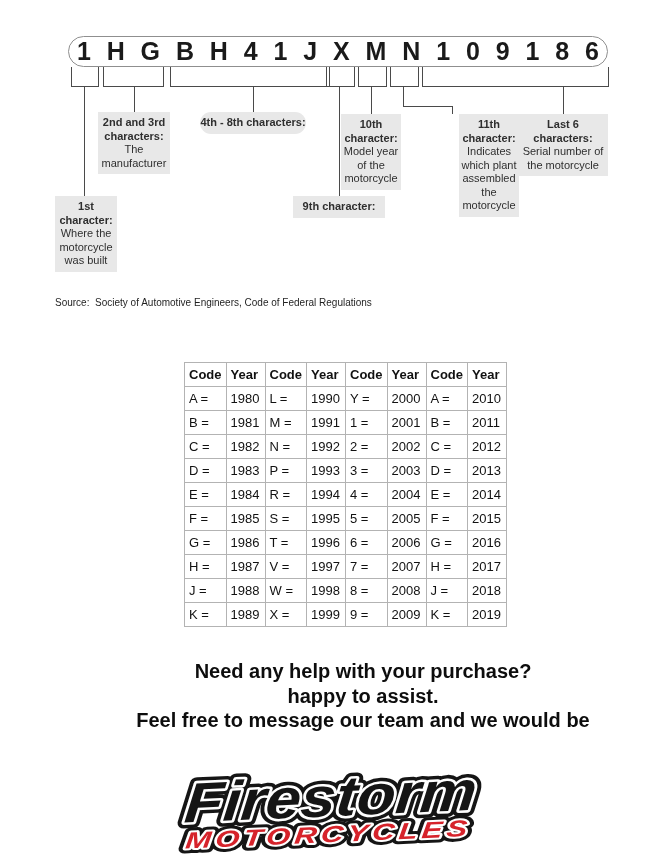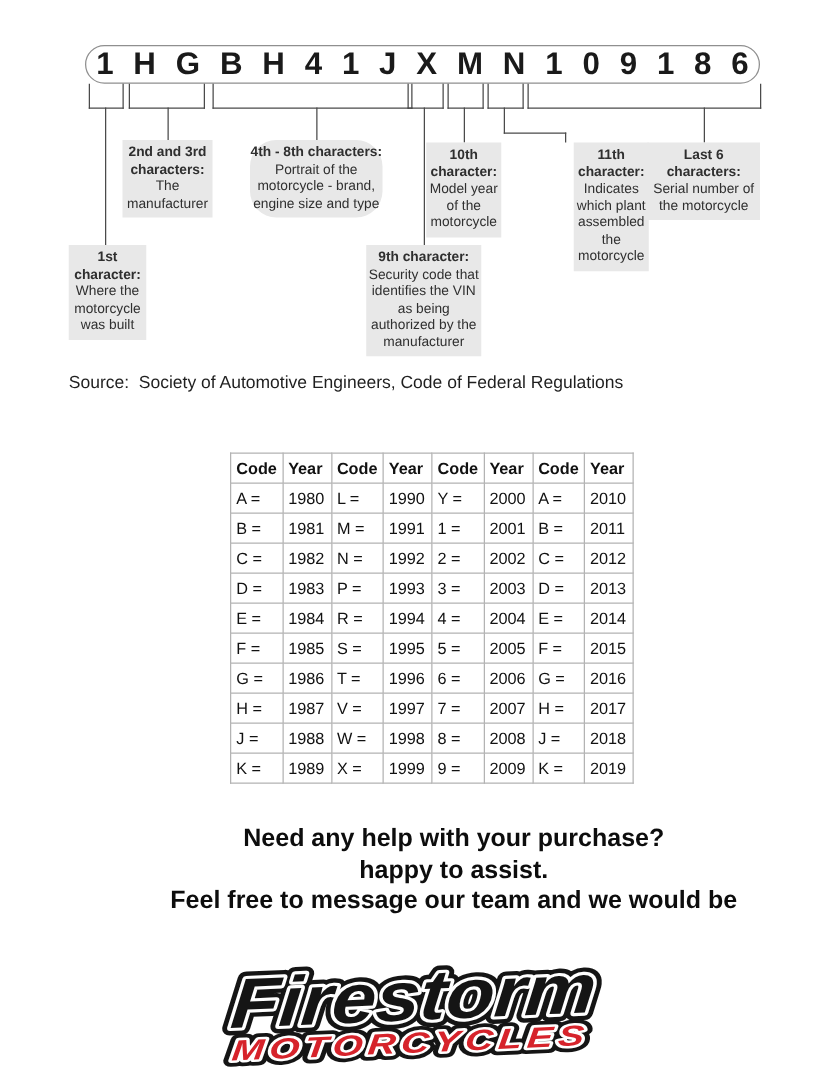--- a/index.html
+++ b/index.html
@@ -23,21 +23,21 @@
            font-size:11px;line-height:13.5px;text-align:center;padding:4px 0;}
   .callout .t{font-weight:bold;display:block;}
   .co-1  {left:55px; top:196px;width:62px;}
   .co-23 {left:98px; top:112px;width:72px;}
   .co-48 {left:200px;top:112px;width:106px;border-radius:21px;}
   .co-9  {left:293px;top:196px;width:92px;}
   .co-10 {left:341px;top:114px;width:60px;}
   .co-11 {left:423px;top:114px;width:60px;margin-left:36px;}
   .co-l6 {left:518px;top:114px;width:90px;}
 
-  .source-note{position:absolute;left:55px;top:297px;font-size:14px;color:#1f1f1f;white-space:pre-wrap;}
+  .source-note{position:absolute;left:55px;top:297px;font-size:10px;color:#1f1f1f;white-space:pre-wrap;}
 
   
   .yc-table{position:absolute;left:184px;top:362px;border-collapse:collapse;font-size:13px;color:#111;}
   .yc-table th,.yc-table td{border:1px solid #b3b3b3;padding:4px 4px;text-align:left;
                             background:#ffffff;line-height:15px;white-space:nowrap;}
   .yc-table th{font-weight:bold;}
   .yc-table .code-col{width:32px;}
   .yc-table .year-col{width:30px;}
 
   
@@ -93,24 +93,24 @@
   <div class="vline" style="left:452px;top:106px;height:8px;"></div>
   <div class="vline" style="left:563px;top:86px;height:28px;"></div>
 
   <div class="callout co-1">
     <span class="t">1st character:</span><span>Where the motorcycle was built</span>
   </div>
   <div class="callout co-23">
     <span class="t">2nd and 3rd characters:</span><span>The manufacturer</span>
   </div>
   <div class="callout co-48">
-    <span class="t">4th - 8th characters:</span><span>Portrait of the motorcycle - brand, engine size and type</span>
+    <span class="t">4th - 8th characters:</span>
   </div>
   <div class="callout co-9">
-    <span class="t">9th character:</span><span>Security code that identifies the VIN as being authorized by the manufacturer</span>
+    <span class="t">9th character:</span>
   </div>
   <div class="callout co-10">
     <span class="t">10th character:</span><span>Model year of the motorcycle</span>
   </div>
   <div class="callout co-11">
     <span class="t">11th character:</span><span>Indicates which plant assembled the motorcycle</span>
   </div>
   <div class="callout co-l6">
     <span class="t">Last 6 characters:</span><span>Serial number of the motorcycle</span>
   </div>

